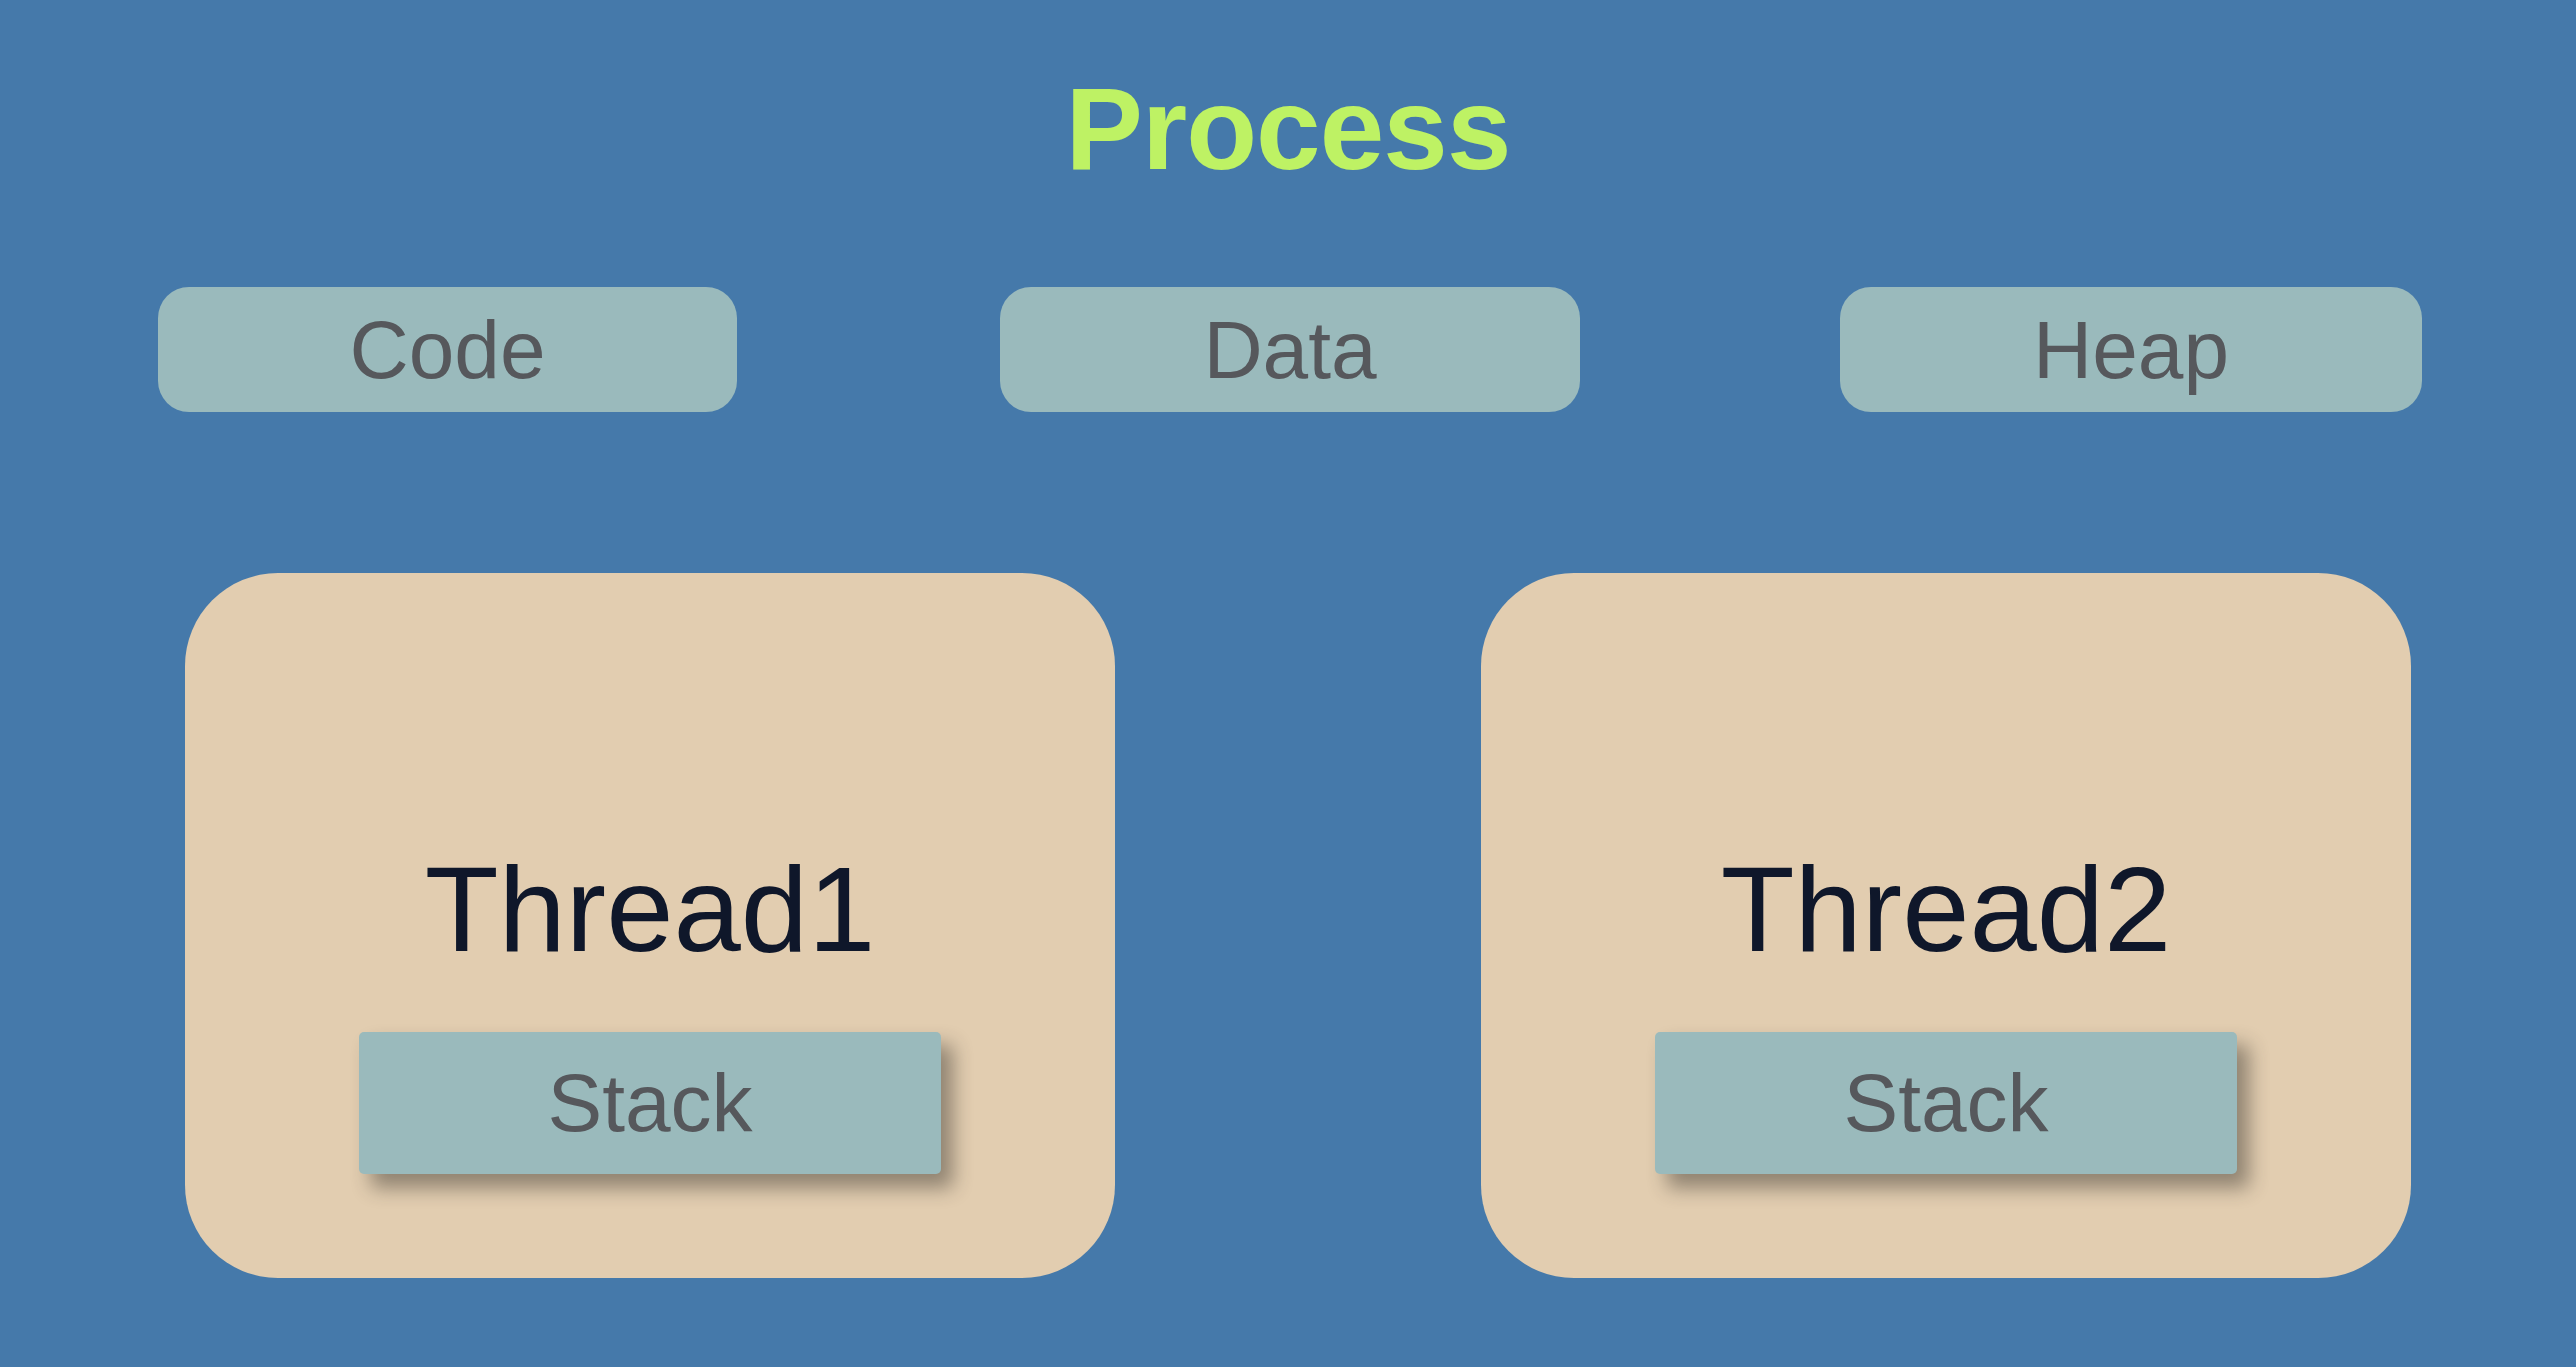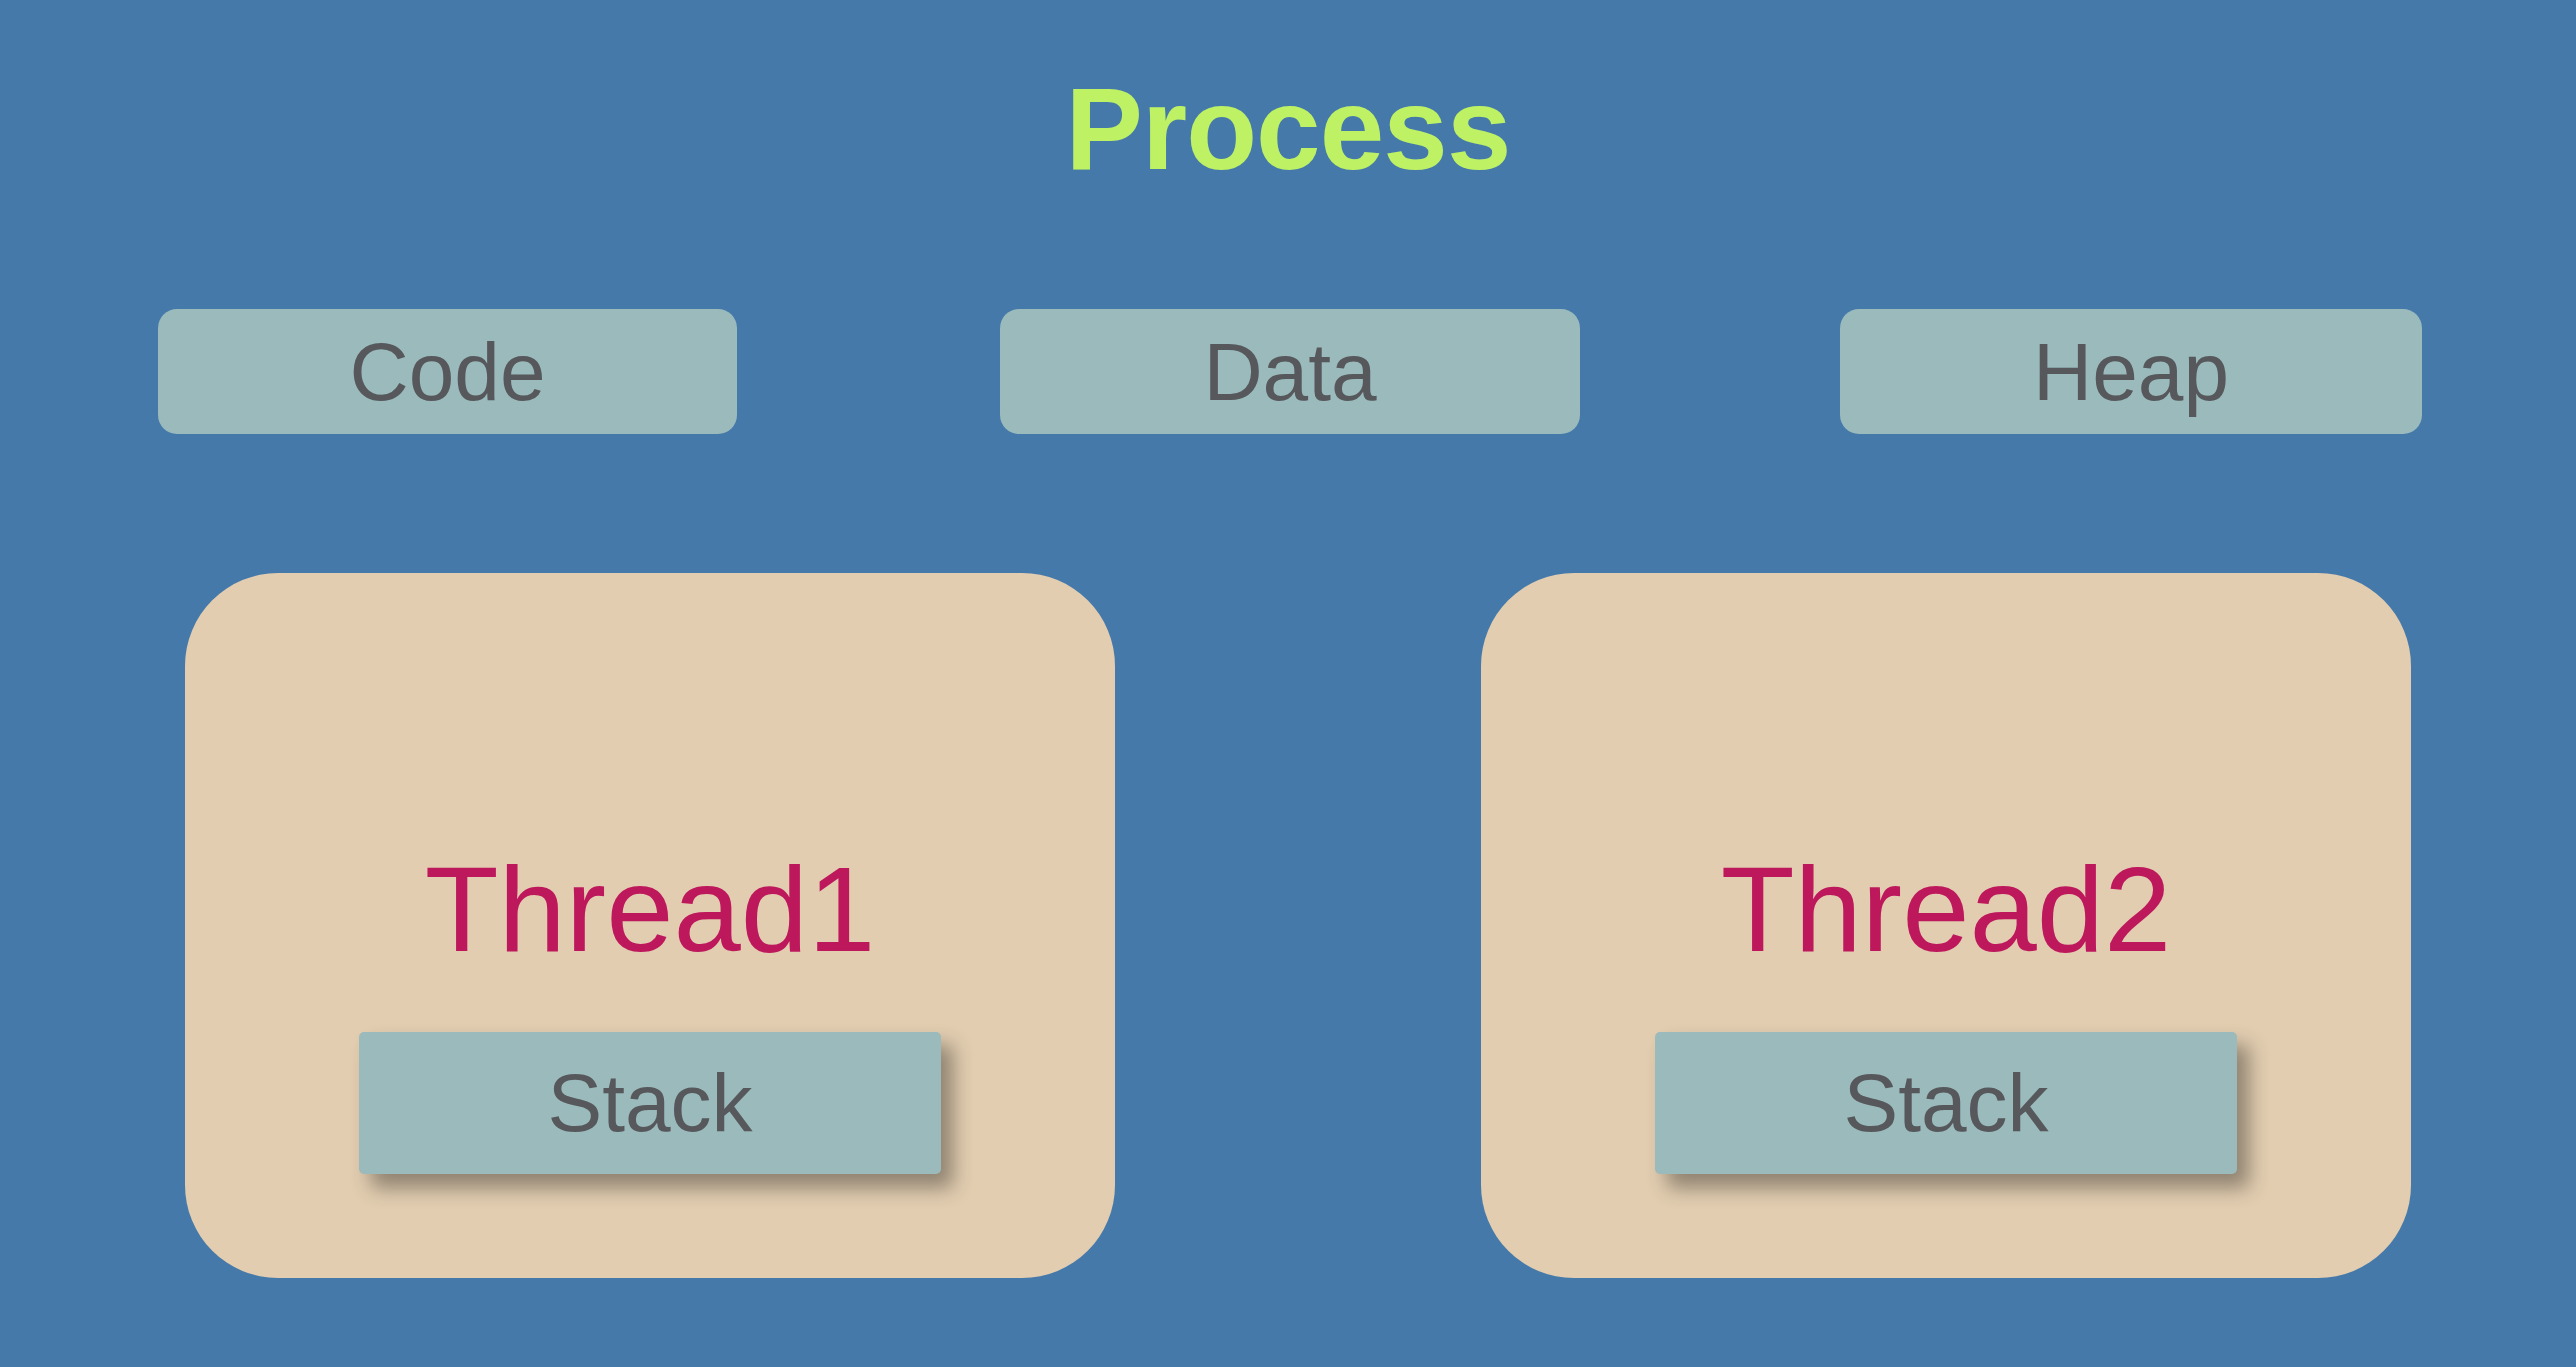--- a/index.html
+++ b/index.html
@@ -26,23 +26,23 @@
     font-size: 116px;
     line-height: 1;
     font-weight: 600;
     letter-spacing: -0.9px;
     color: #bef264;
   }
 
   
   .segment-box {
     position: absolute;
-    top: 309px;
+    top: 287px;
     height: 125px;
-    border-radius: 19px;
+    border-radius: 31px;
     background: #9ABABC;
     display: flex;
     align-items: center;
     justify-content: center;
     font-size: 82px;
     line-height: 1;
     color: #56585C;
   }
   #segment-code { left: 158px;  width: 579px; }
   #segment-data { left: 1000px; width: 580px; }
@@ -61,21 +61,21 @@
   #thread-2 { left: 1461px; margin-left: 20px; }
 
   .thread-label {
     position: absolute;
     left: 0;
     right: 0;
     top: 276px;
     text-align: center;
     font-size: 121px;
     line-height: 1;
-    color: #be185d;
+    color: #0f172a;
   }
 
   
   .stack-box {
     position: absolute;
     left: 174px;
     top: 459px;
     width: 582px;
     height: 142px;
     border-radius: 5px;

